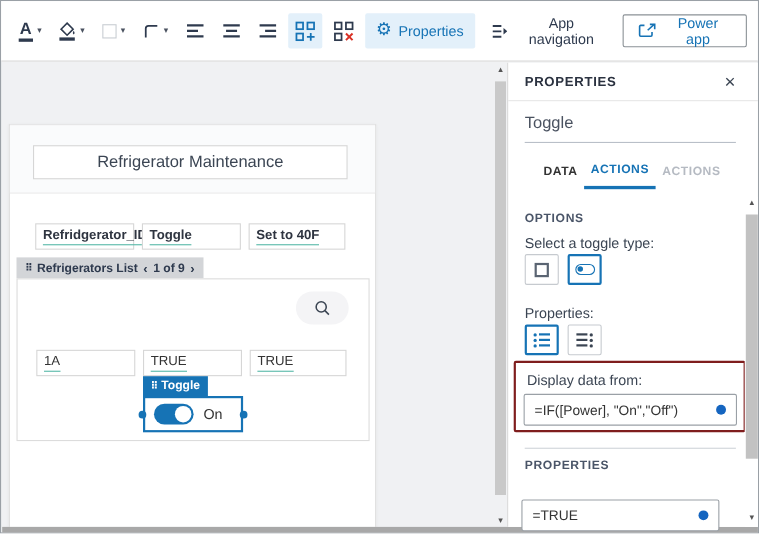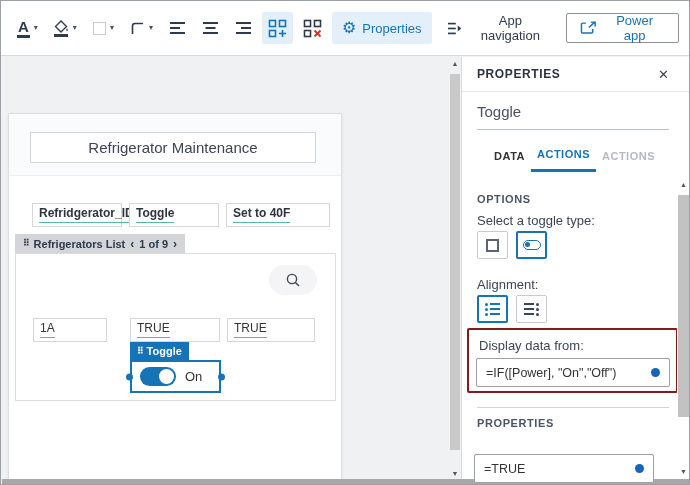--- a/index.html
+++ b/index.html
@@ -203,41 +203,41 @@
         <span>Refrigerator Maintenance</span>
       </div>
     </div>
 
     <div class="cellbox hdr" style="left:23px;top:89px;width:90px">
       <span class="tealline">Refridgerator_ID</span>
     </div>
     <div class="cellbox hdr" style="left:120px;top:89px;width:90px">
       <span class="tealline">Toggle</span>
     </div>
-    <div class="cellbox hdr" style="left:217px;top:89px;width:104px">
+    <div class="cellbox hdr" style="left:217px;top:89px;width:88px">
       <span class="tealline">Set to 40F</span>
     </div>
 
     <div class="list-tab">
       <span class="dots">⠿</span>
       <span>Refrigerators List</span>
       <span class="chev">‹</span>
       <span class="pg-count">1 of 9</span>
       <span class="chev">›</span>
     </div>
 
     <div class="list-box">
       <div class="search-pill">
         <svg width="16" height="16" viewBox="0 0 16 16">
             <circle cx="7" cy="7" r="4.6" fill="none" stroke="#3b4553" stroke-width="1.4"></circle>
             <line x1="10.4" y1="10.4" x2="14" y2="14" stroke="#3b4553" stroke-width="1.4"></line>
           </svg>
       </div>
 
-      <div class="cellbox val" style="left:17px;top:64px;width:74px">
+      <div class="cellbox val" style="left:17px;top:64px;width:90px">
         <span class="tealline">1A</span>
       </div>
       <div class="cellbox val" style="left:114px;top:64px;width:90px">
         <span class="tealline">TRUE</span>
       </div>
       <div class="cellbox val" style="left:211px;top:64px;width:88px">
         <span class="tealline">TRUE</span>
       </div>
 
       <div class="toggle-tag">
@@ -279,21 +279,21 @@
     <div class="fld-label" style="top:156px">Select a toggle type:</div>
     <div class="opt-row" style="top:174px">
       <button class="opt-btn">
         <span class="ic-checkbox"></span>
       </button>
       <button class="opt-btn sel">
         <span class="ic-togglepill"></span>
       </button>
     </div>
 
-    <div class="fld-label" style="top:220px">Alignment:</div>
+    <div class="fld-label" style="top:220px">Properties:</div>
     <div class="opt-row" style="top:238px">
       <button class="opt-btn sel">
         <span class="align-ic blue">
           <span class="r">
               <span class="d"></span>
               <span class="l"></span>
             </span>
           <span class="r">
               <span class="d"></span>
               <span class="l"></span>

